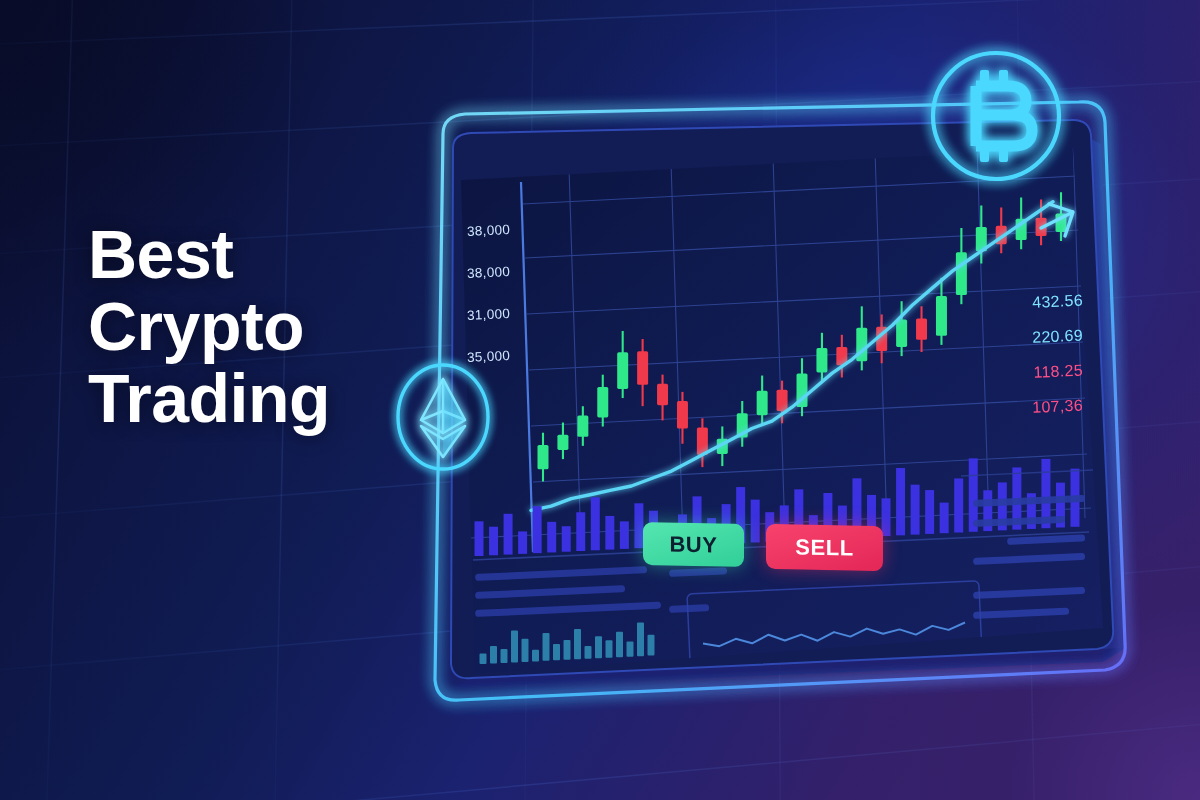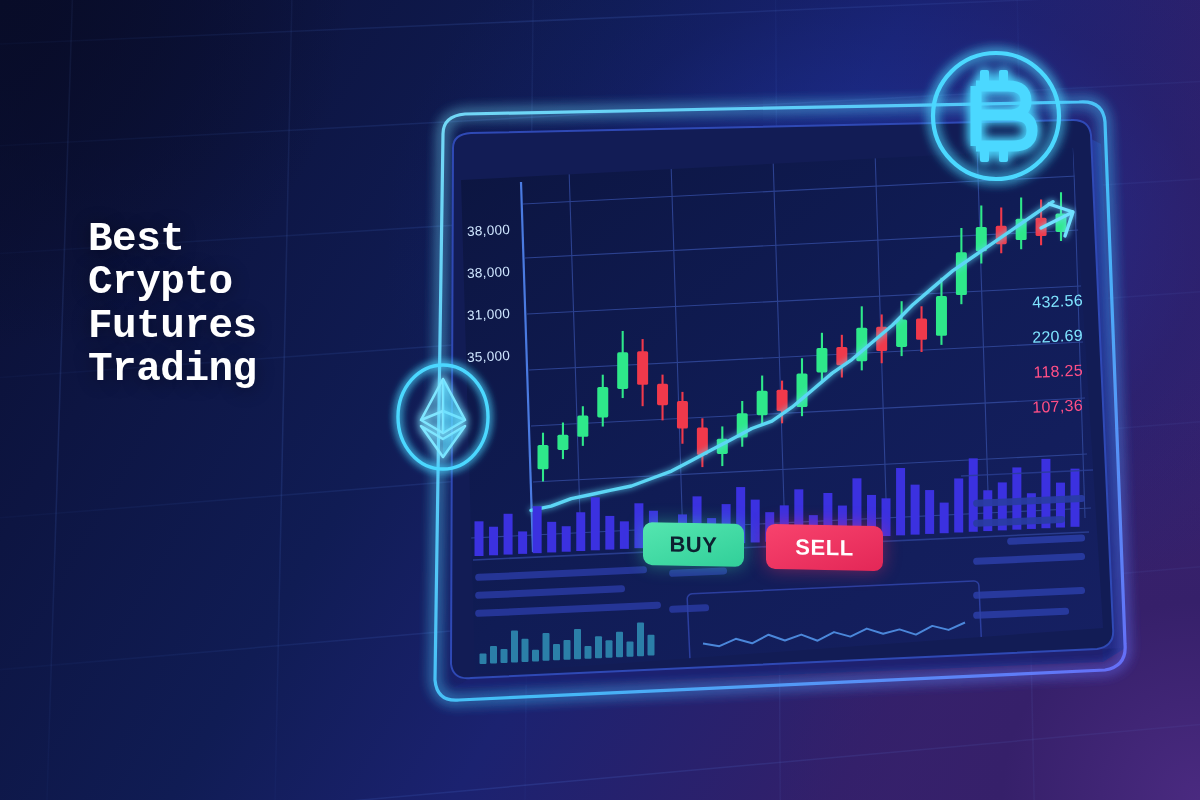--- a/index.html
+++ b/index.html
@@ -20,27 +20,26 @@
   }
   
   .bg-grid { position:absolute; inset:-10%; opacity:.5; }
   .bg-grid svg { width:100%; height:100%; display:block; }
 
   
   .headline {
     position:absolute; left:88px; top:218px;
     width:360px;
     color:#ffffff;
-    font-size:41px;
+    font-size:68px;
     font-weight:bold;
     line-height:1.06;
     letter-spacing:-.5px;
     text-shadow:0 2px 18px rgba(0,0,0,.45);
     z-index:30;
-    font-family:Liberation Mono, monospace;
   }
   .headline .ln { display:block; white-space:nowrap; }
 
   
   #tablet-wrap { position:absolute; left:413px; top:108px; width:720px; height:620px; z-index:10; }
   #tablet-wrap svg { position:absolute; inset:0; width:100%; height:100%; overflow:visible; }
 
   
   .coin { position:absolute; z-index:40; }
   .coin svg { display:block; overflow:visible; }
@@ -94,21 +93,20 @@
         <path d="M820 -40 L826 900"></path>
         <path d="M1040 -40 L1060 900"></path>
         <path d="M1250 -40 L1290 900"></path>
       </g>
     </svg>
   </div>
 
   <h1 class="headline">
     <span class="ln">Best</span>
     <span class="ln">Crypto</span>
-    <span class="ln">Futures</span>
     <span class="ln">Trading</span>
   </h1>
 
   <div id="tablet-wrap">
     <svg viewBox="0 0 720 620">
       <defs>
         <clipPath id="scrClip">
           <path d="M48 72 L660 40 L690 520 L62 566 Z"></path>
         </clipPath>
         <linearGradient id="scrBg" x1="0" y1="0" x2="1" y2="1">

